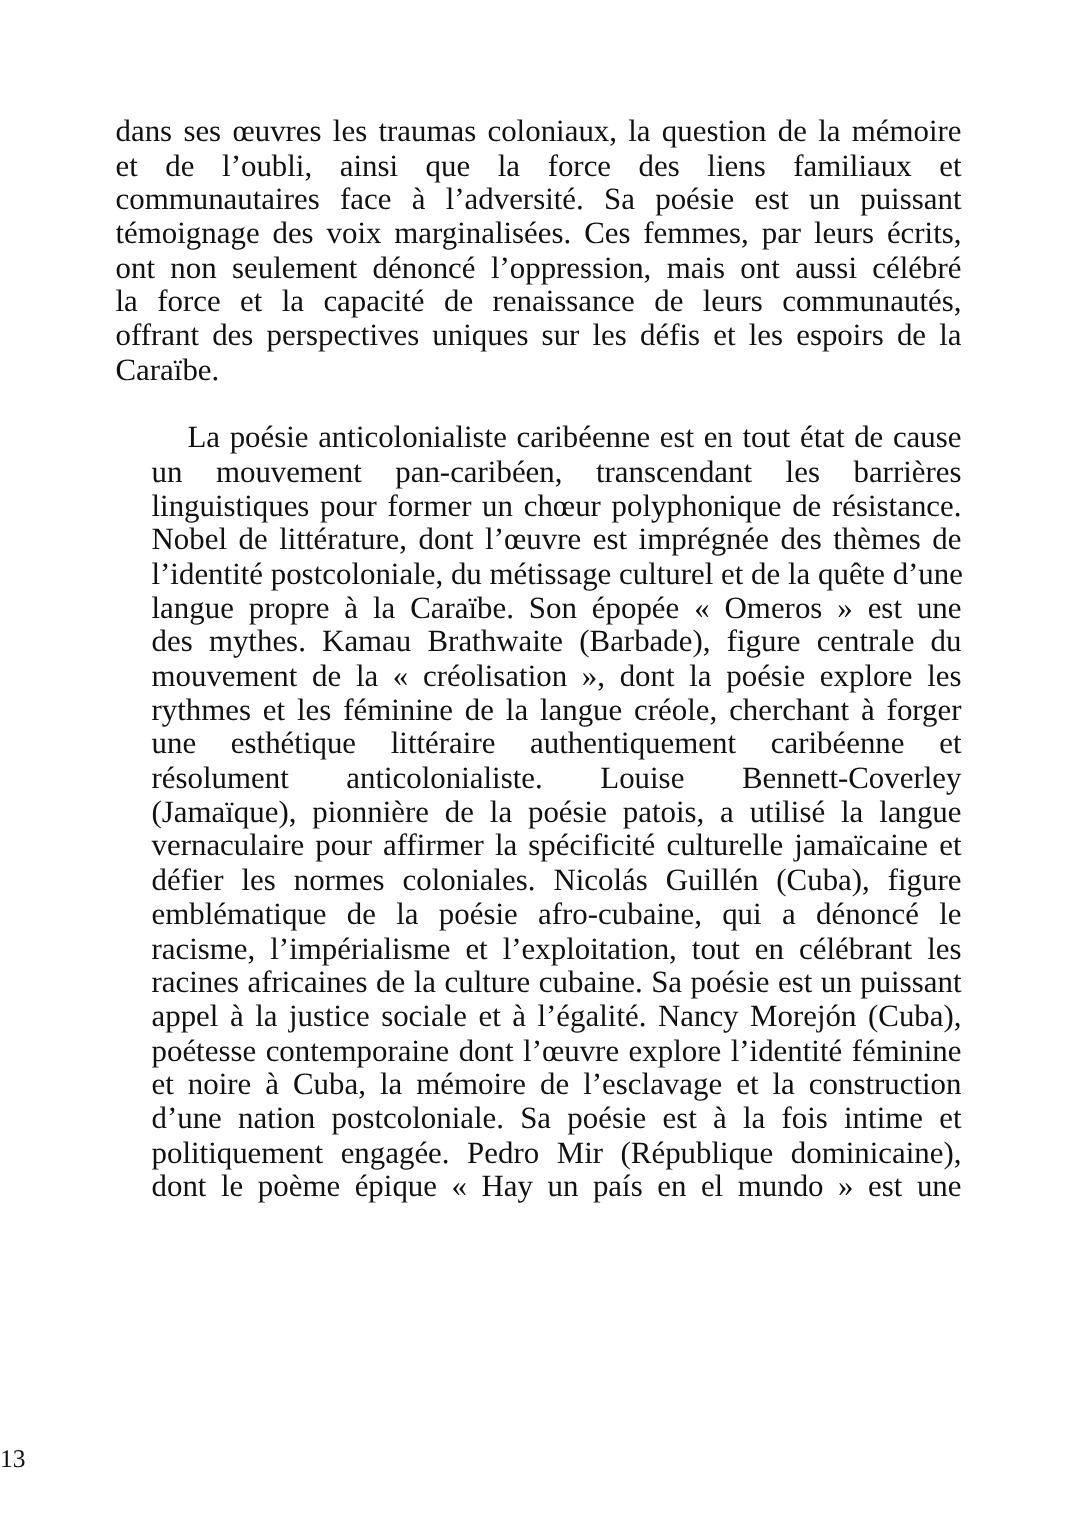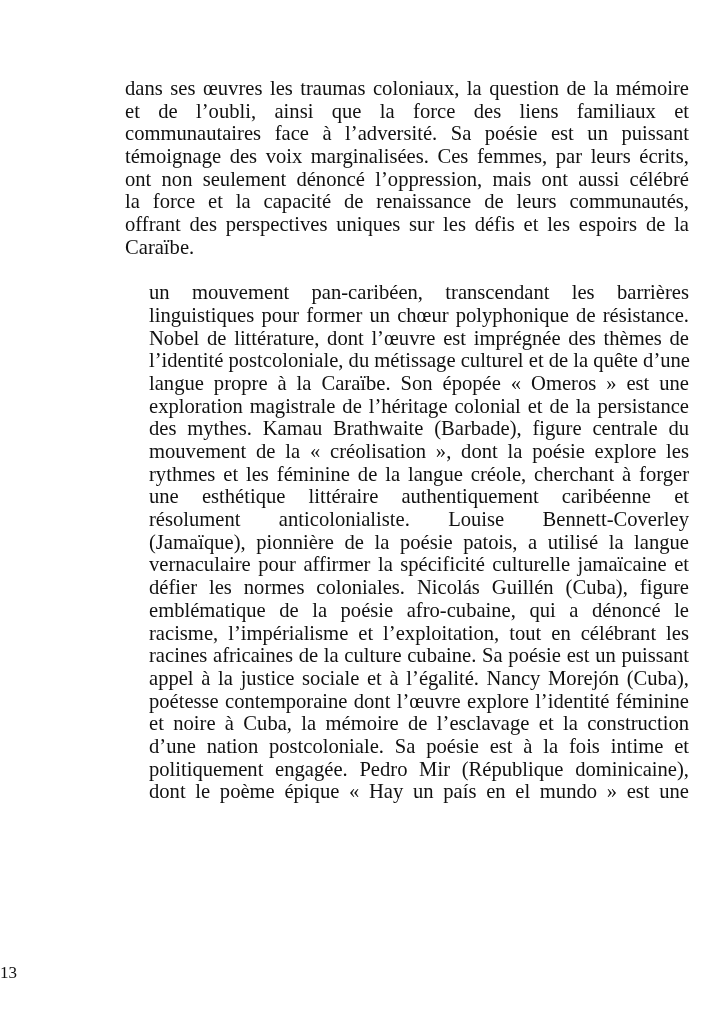--- a/index.html
+++ b/index.html
@@ -7,21 +7,20 @@
   .page {
     position: absolute;
     left: 77px;
     top: 77px;
     width: 564px;
     font-family: "Liberation Serif", "DejaVu Serif", serif;
     font-size: 20.6px;
     line-height: 22.7px;
     color: #111111;
     text-align: justify;
-    margin-left: 48px;
   }
   .para { margin: 0; }
   .para.indent { text-indent: 24px; margin-top: 22.7px; }
   .line { display: block; text-align: justify; text-align-last: justify; white-space: nowrap; height: 22.7px; }
   .line.last { text-align-last: left; }
   .footer {
     position: absolute;
     top: 963px;
     left: 0; width: 717px;
     text-align: left;
@@ -38,26 +37,26 @@
       <span class="line">dans ses œuvres les traumas coloniaux, la question de la mémoire</span>
       <span class="line">et de l’oubli, ainsi que la force des liens familiaux et</span>
       <span class="line">communautaires face à l’adversité. Sa poésie est un puissant</span>
       <span class="line">témoignage des voix marginalisées. Ces femmes, par leurs écrits,</span>
       <span class="line">ont non seulement dénoncé l’oppression, mais ont aussi célébré</span>
       <span class="line">la force et la capacité de renaissance de leurs communautés,</span>
       <span class="line">offrant des perspectives uniques sur les défis et les espoirs de la</span>
       <span class="line last">Caraïbe.</span>
     </div>
   <div class="para indent" id="p1">
+      <span class="line" style="padding-left: 24px; box-sizing: border-box;">La poésie anticolonialiste caribéenne est en tout état de cause</span>
       <span class="line">un mouvement pan-caribéen, transcendant les barrières</span>
       <span class="line">linguistiques pour former un chœur polyphonique de résistance.</span>
       <span class="line">Nobel de littérature, dont l’œuvre est imprégnée des thèmes de</span>
       <span class="line">l’identité postcoloniale, du métissage culturel et de la quête d’une</span>
       <span class="line">langue propre à la Caraïbe. Son épopée « Omeros » est une</span>
-      <span class="line">exploration magistrale de l’héritage colonial et de la persistance</span>
       <span class="line">des mythes. Kamau Brathwaite (Barbade), figure centrale du</span>
       <span class="line">mouvement de la « créolisation », dont la poésie explore les</span>
       <span class="line">rythmes et les féminine de la langue créole, cherchant à forger</span>
       <span class="line">une esthétique littéraire authentiquement caribéenne et</span>
       <span class="line">résolument anticolonialiste. Louise Bennett-Coverley</span>
       <span class="line">(Jamaïque), pionnière de la poésie patois, a utilisé la langue</span>
       <span class="line">vernaculaire pour affirmer la spécificité culturelle jamaïcaine et</span>
       <span class="line">défier les normes coloniales. Nicolás Guillén (Cuba), figure</span>
       <span class="line">emblématique de la poésie afro-cubaine, qui a dénoncé le</span>
       <span class="line">racisme, l’impérialisme et l’exploitation, tout en célébrant les</span>

